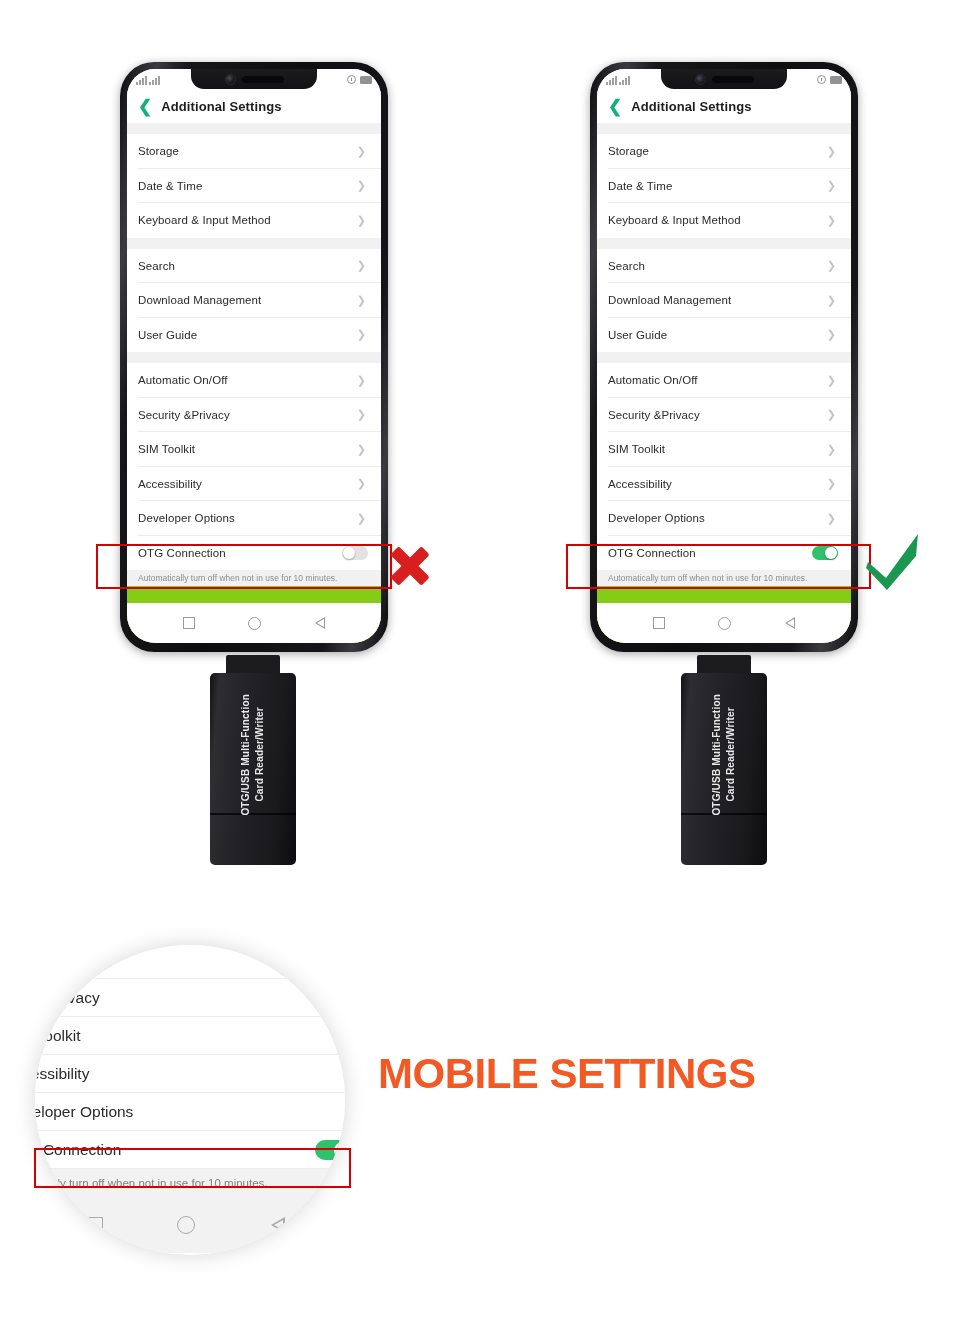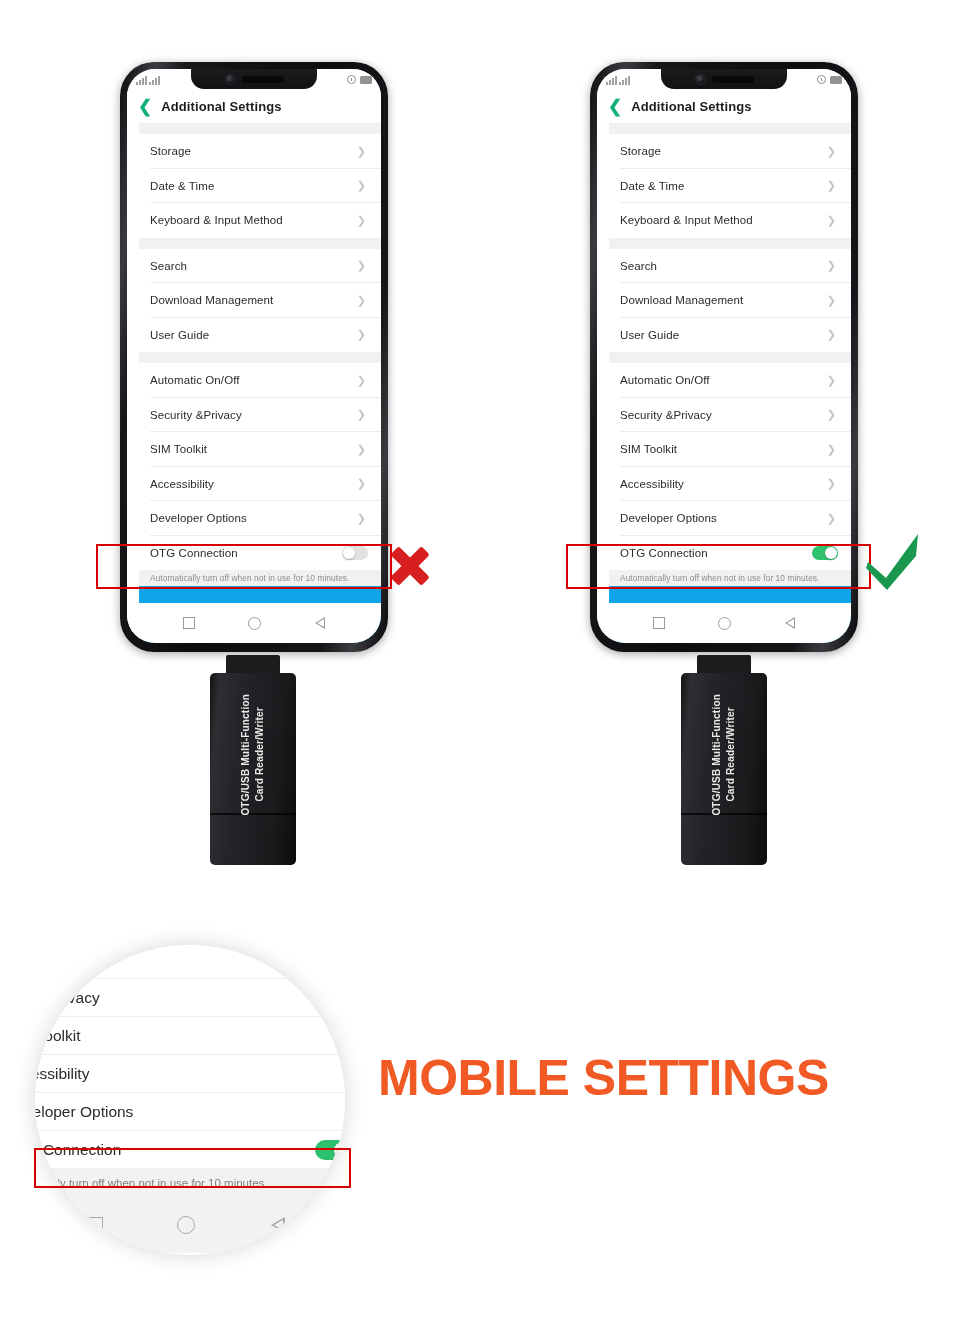--- a/index.html
+++ b/index.html
@@ -52,21 +52,21 @@
   .sb-batt{ width:12px;height:8px;background:#4a4a4a;border-radius:1.5px; }
 
   .appbar{
     position:absolute; top:21px; left:0; right:0; height:33px;
     display:flex; align-items:center; gap:9px; padding:0 11px;
     background:#fff; z-index:4;
   }
   .back-chev{ color:#12b07a; font-size:17px; line-height:1; font-weight:600; }
   .appbar-title{ font-size:13px; color:#1d1d1f; font-weight:700; letter-spacing:.1px;}
 
-  .list{ position:absolute; top:54px; left:0; right:0; bottom:0; background:#0ea5e9;margin-left:12px; }
+  .list{ position:absolute; top:54px; left:0; right:0; bottom:0; background:#84cc16; }
   .gap{ height:11px; background:#f1f1f1; }
   .row{
     position:relative; height:34.5px; display:flex; align-items:center;
     padding:0 11px; background:#fff;
   }
   .row:after{
     content:""; position:absolute; left:11px; right:0; bottom:0;
     height:1px; background:#ececec;
   }
   .row.nosep:after{ display:none; }
@@ -146,21 +146,21 @@
   .mnv-ci{ width:18px;height:18px;border:1.6px solid #a9a9a9;border-radius:50%;}
   .mnv-tri{ position:relative; width:18px; height:18px;}
   .mnv-tri:before{content:"";position:absolute;left:1px;top:1px;width:0;height:0;
       border-top:8px solid transparent;border-bottom:8px solid transparent;border-right:14px solid #a9a9a9;}
   .mnv-tri:after{content:"";position:absolute;left:4px;top:4px;width:0;height:0;
       border-top:5px solid transparent;border-bottom:5px solid transparent;border-right:9px solid #f2f2f2;}
   .mredbox{ position:absolute; border:2.6px solid #d60000; }
 
   
   .headline{
-    position:absolute; color:#f15a24; font-size:50px; font-weight:700;
+    position:absolute; color:#f15a24; font-size:42px; font-weight:700;
     letter-spacing:-.5px; line-height:1; white-space:nowrap;
   }
   .subtext{
     position:absolute; color:#232323; font-size:19.5px; line-height:31px;
     width:510px;
   }
 </style>
 </head>
 <body>
 

